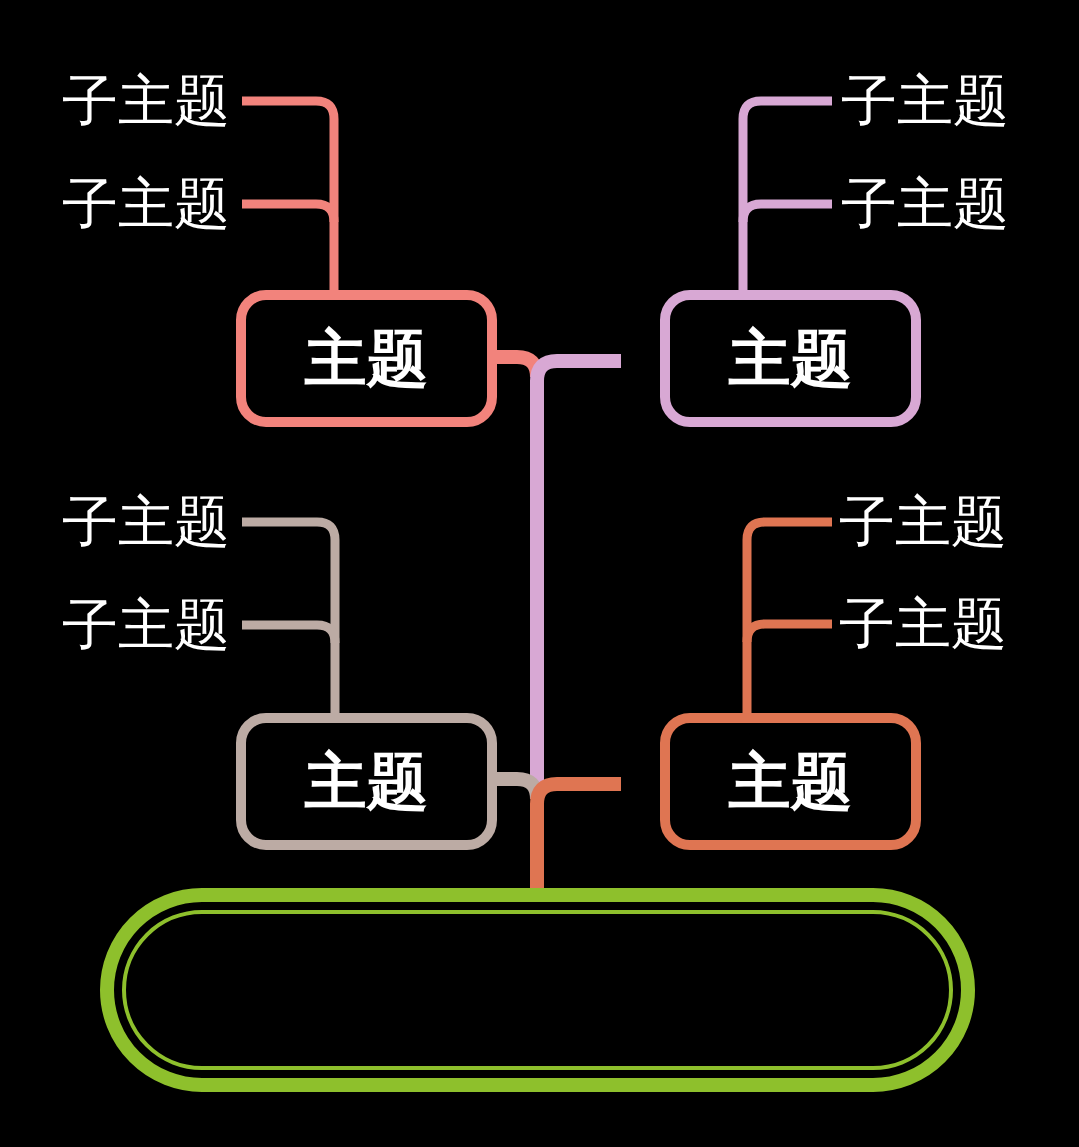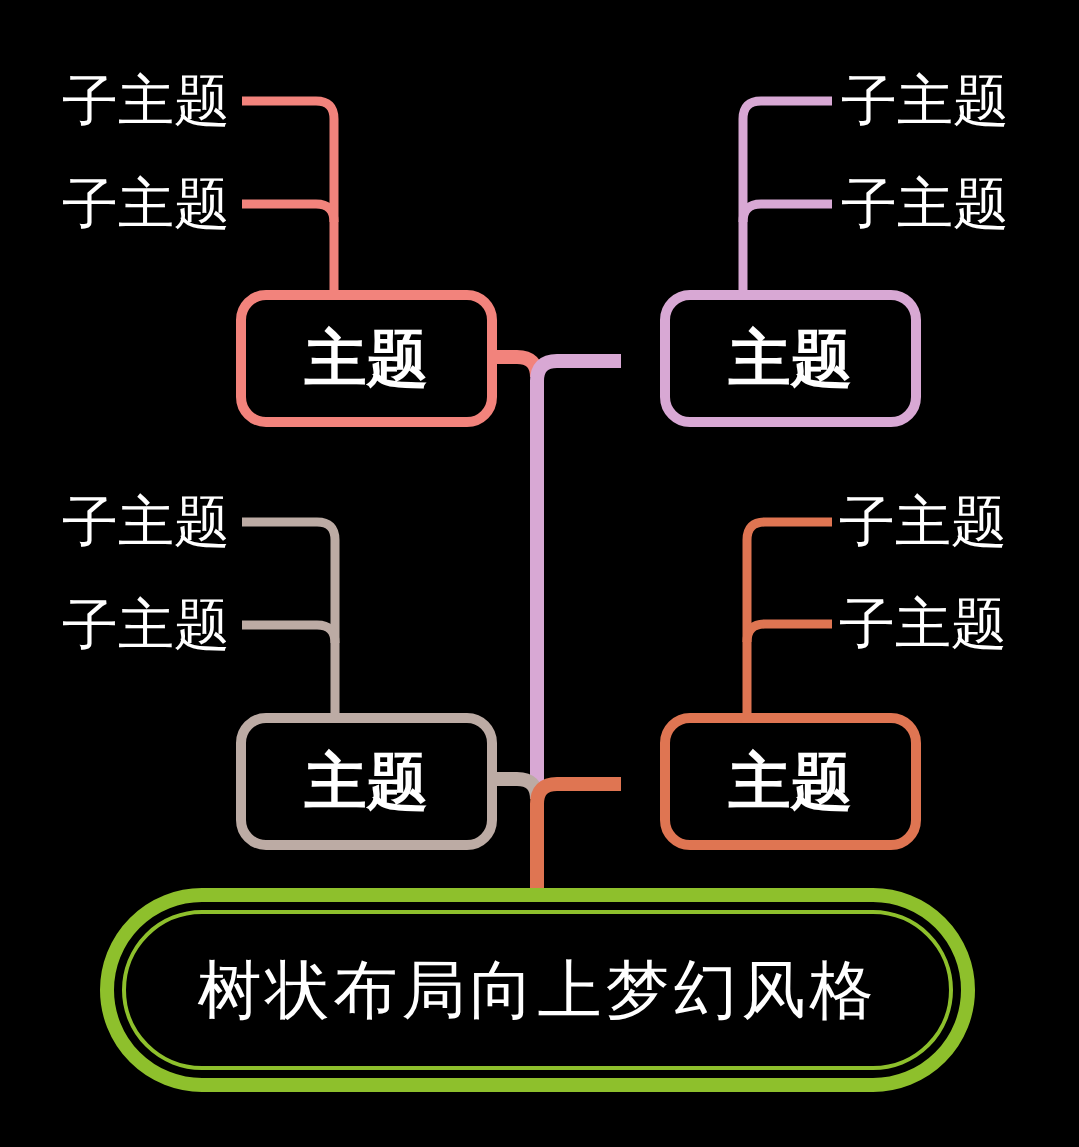--- a/index.html
+++ b/index.html
@@ -143,16 +143,15 @@
   </div>
   <div class="topic-box tb-ml">
     <span class="topic-text">主题</span>
   </div>
   <div class="topic-box tb-mr">
     <span class="topic-text">主题</span>
   </div>
 
   <div class="root-node">
     <div class="root-inner-ring"></div>
-    <div class="root-label">树状布局向上梦幻风格</div>
   </div>
 
 </div>
 
 </body></html>

